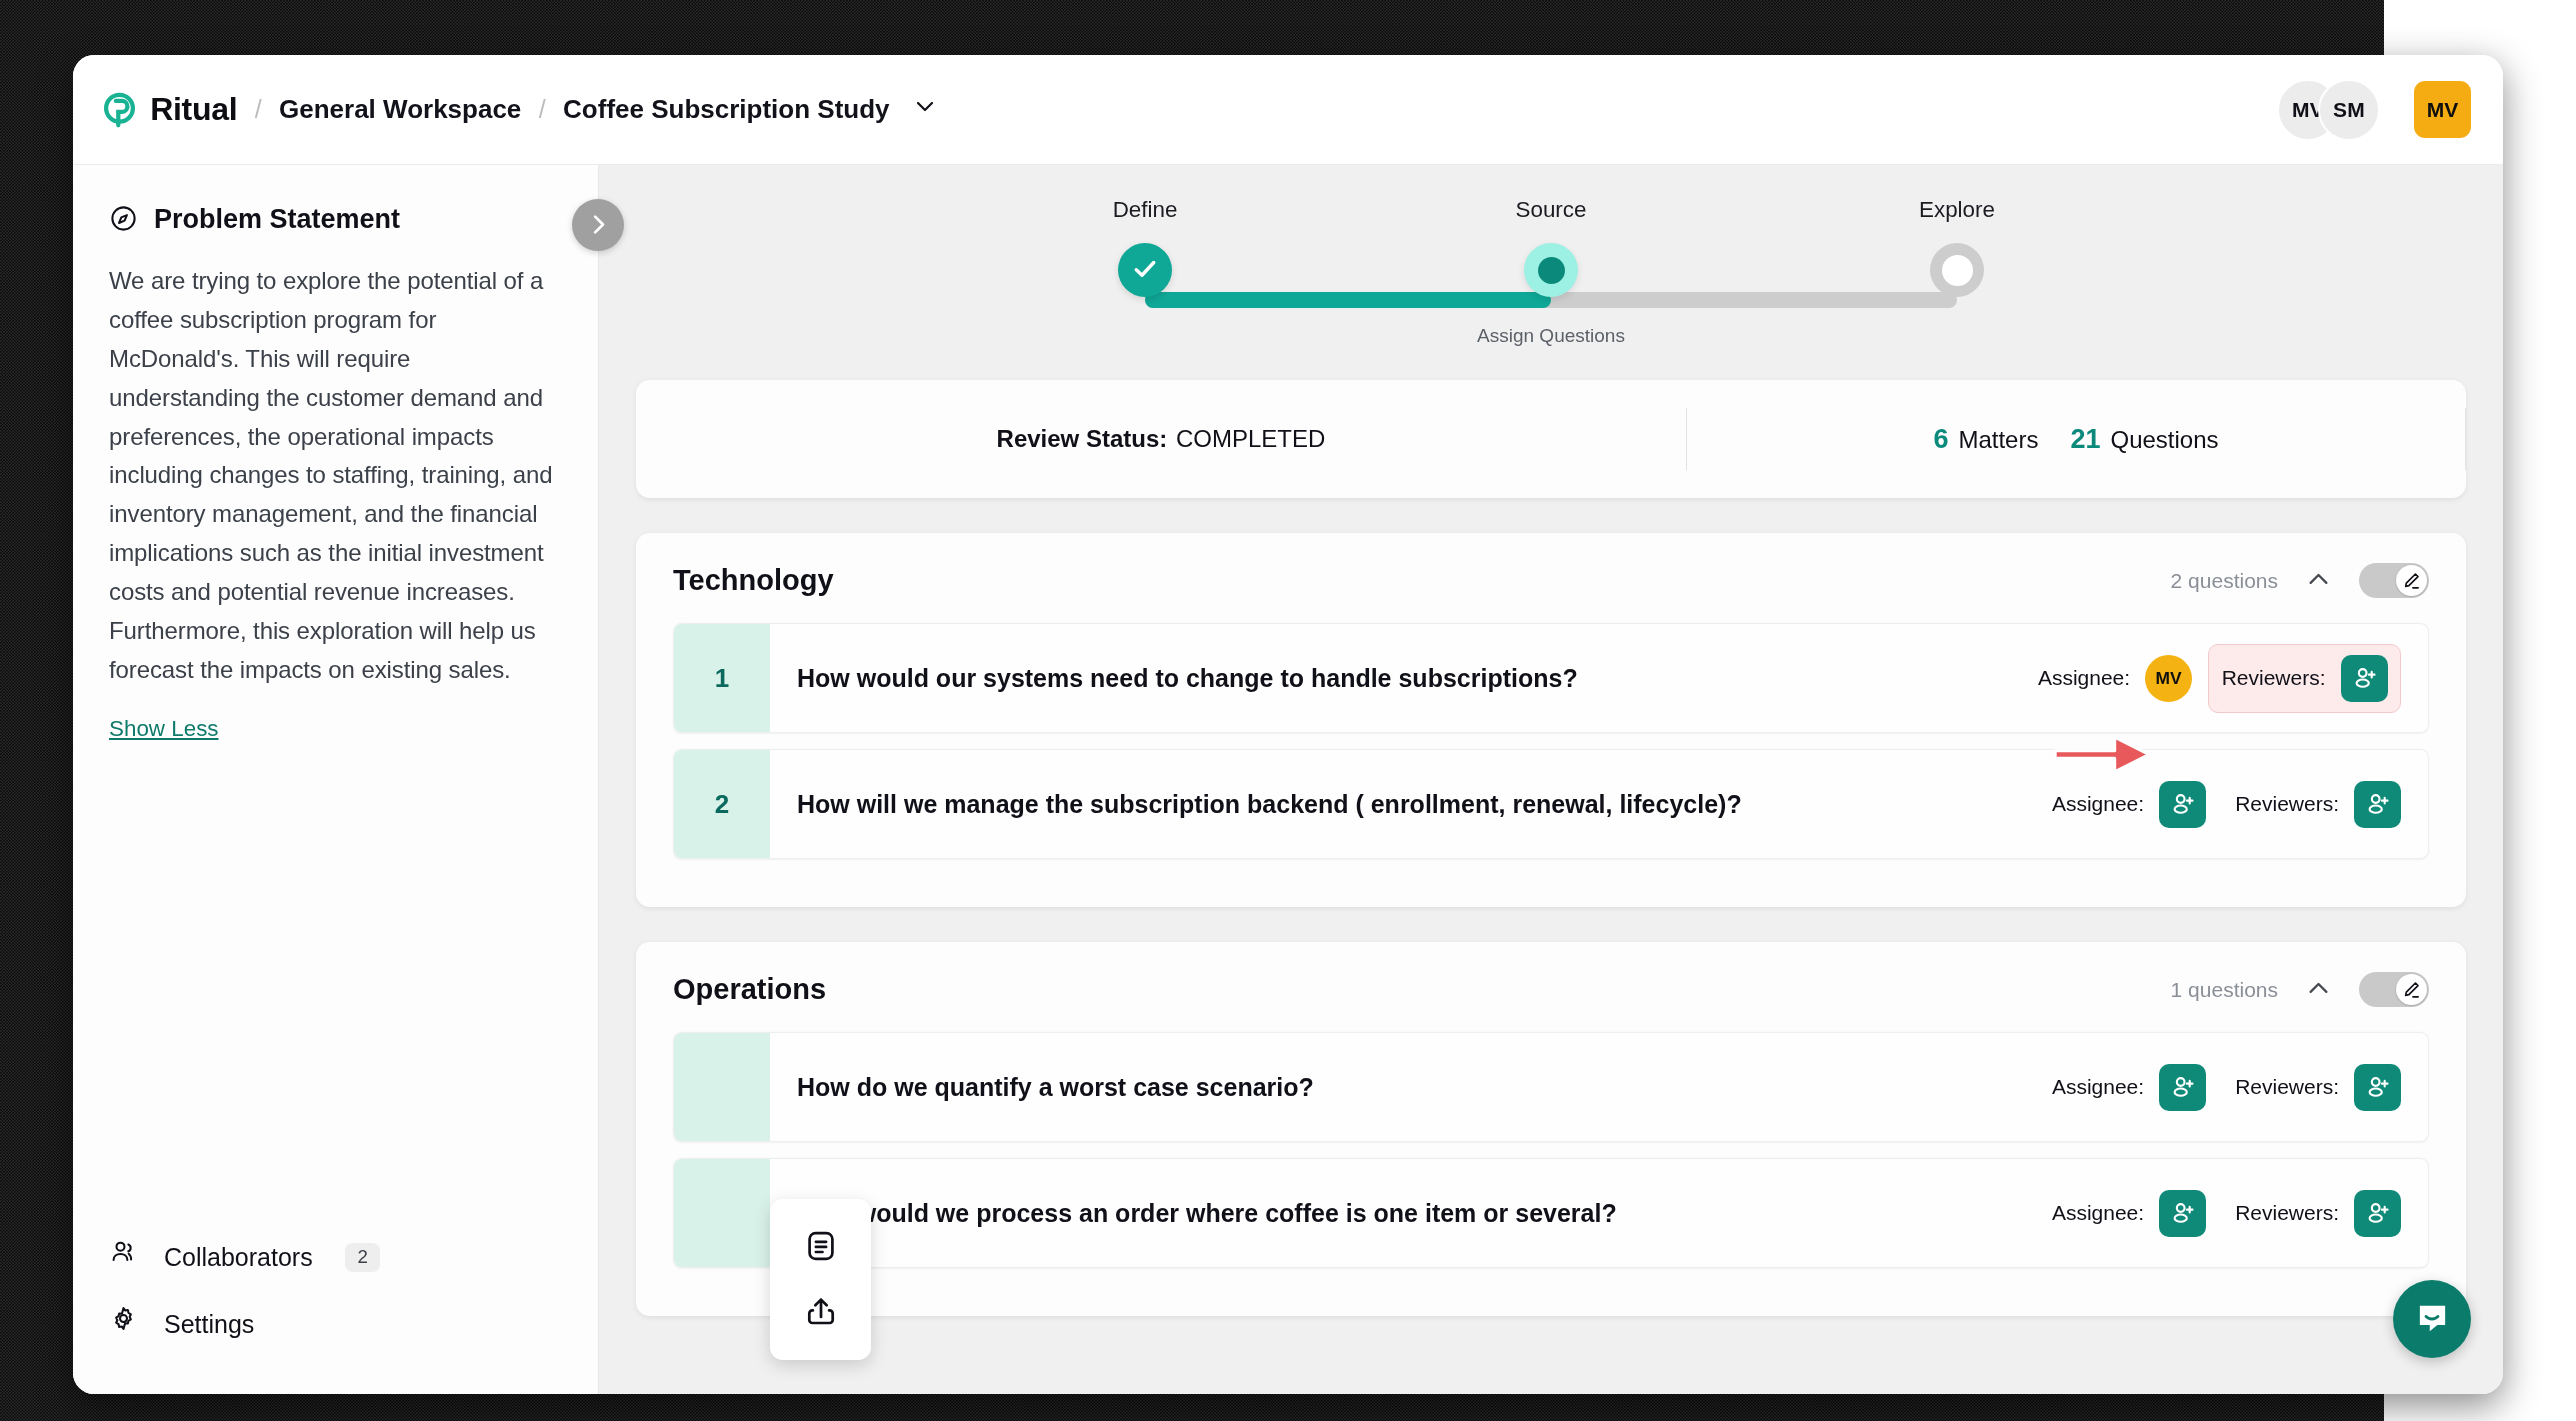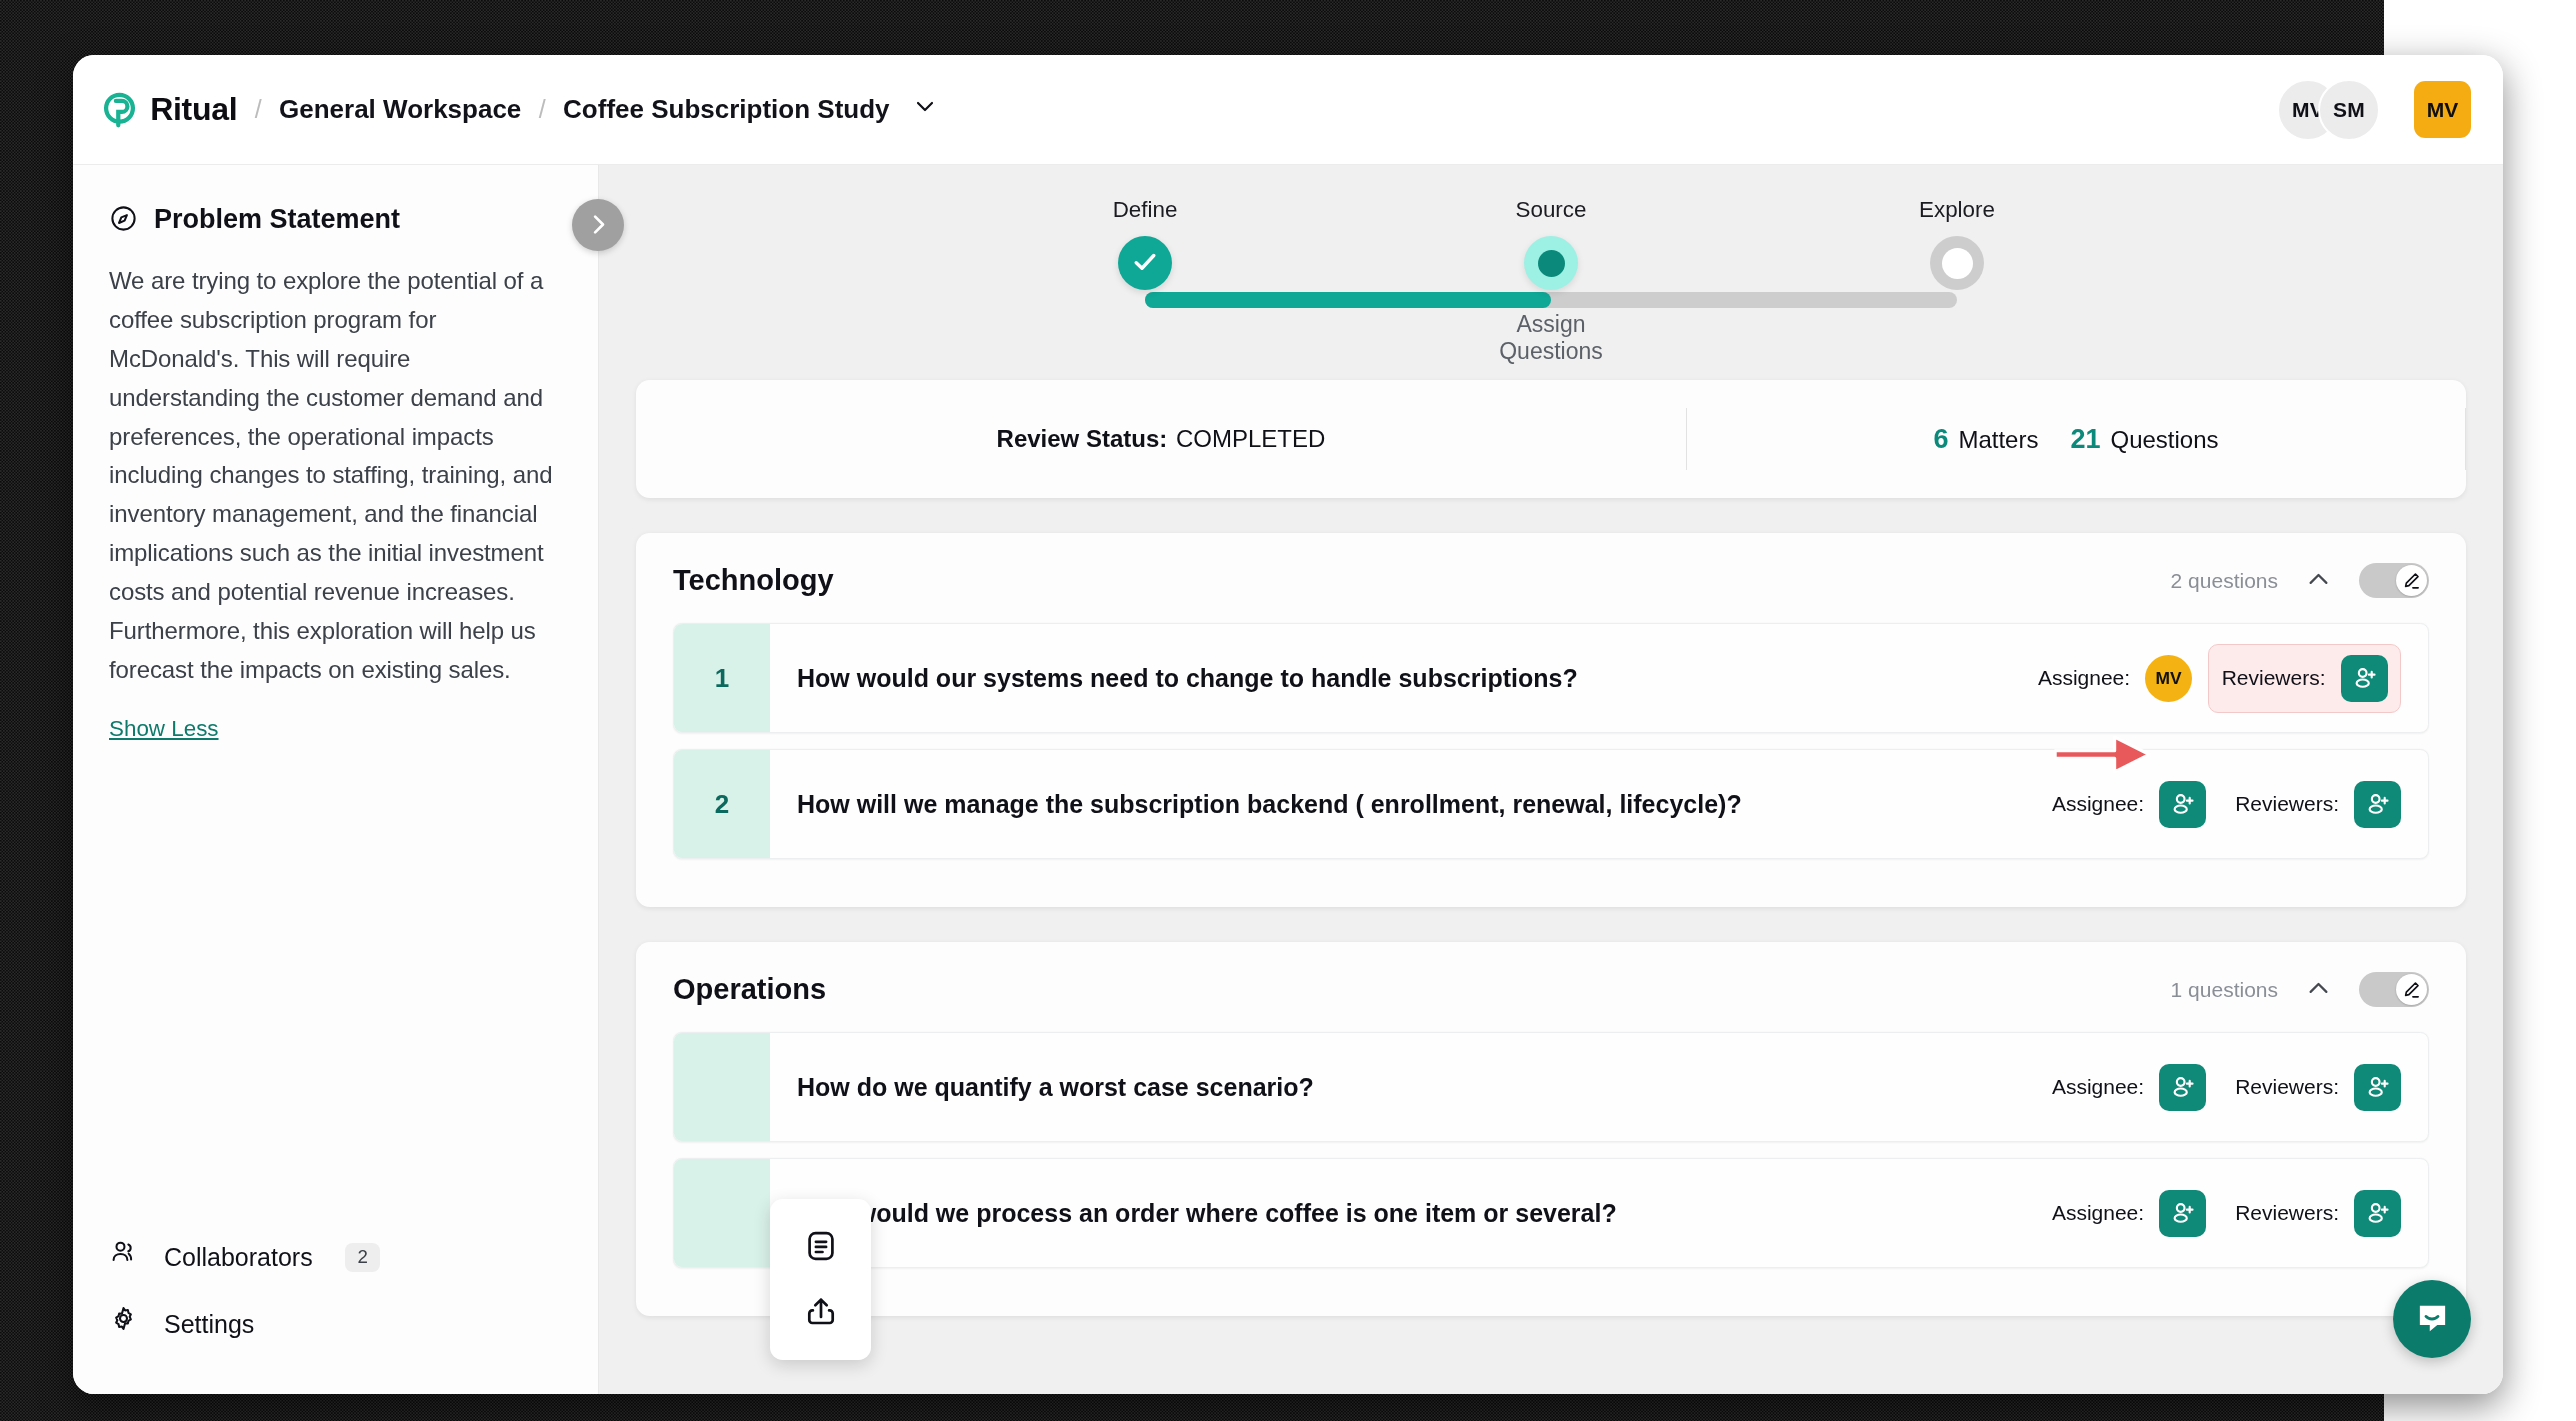--- a/index.html
+++ b/index.html
@@ -115,35 +115,35 @@
     position: absolute; left: 0; top: 0; height: 100%; width: 50%;
     background: #0fa796; border-radius: 8px;
   }
   .step {
     position: absolute; top: 0; width: 162px; text-align: center;
     transform: translateX(-50%);
   }
   .step.s0 { left: 39px; }
   .step.s1 { left: 50%; }
   .step.s2 { left: calc(100% - 39px); }
-  .step-label { font-size: 22.4px; color: #1b1b22; margin-bottom: 13px; }
+  .step-label { font-size: 22.4px; color: #1b1b22; margin-bottom: 20px; }
   .step-dot {
     width: 54px; height: 54px; border-radius: 50%; margin: 0 auto;
     display: flex; align-items: center; justify-content: center; position: relative;
   }
   .step-dot.done { background: #0fa796; box-shadow: 0 2.5px 7.5px rgba(0,0,0,.12); }
   .step-dot.current { background: #9df0e4; box-shadow: 0 2.5px 7.5px rgba(0,0,0,.10); }
   .step-dot.current::after {
     content: ""; width: 27px; height: 27px; border-radius: 50%; background: #0b8a7b;
   }
   .step-dot.todo { background: #cdcdcd; }
   .step-dot.todo::after {
     content: ""; width: 31px; height: 31px; border-radius: 50%; background: #ffffff;
   }
-  .step-sub { font-size: 23px; color: #5c6169; margin-top: 21px; text-align: center; }
+  .step-sub { font-size: 19px; color: #5c6169; margin-top: 28px; text-align: center; }
 
   
   .status-card {
     background: #fdfdfd; border-radius: 13.7px; margin-top: 21px;
     height: 118px; display: flex; align-items: center;
     box-shadow: 0 1.2px 5px rgba(0,0,0,.07);
   }
   .status-seg { display: flex; align-items: center; }
   .seg-a { flex: 1.35; justify-content: center; }
   .seg-b { flex: 1; justify-content: center; gap: 32px; }

